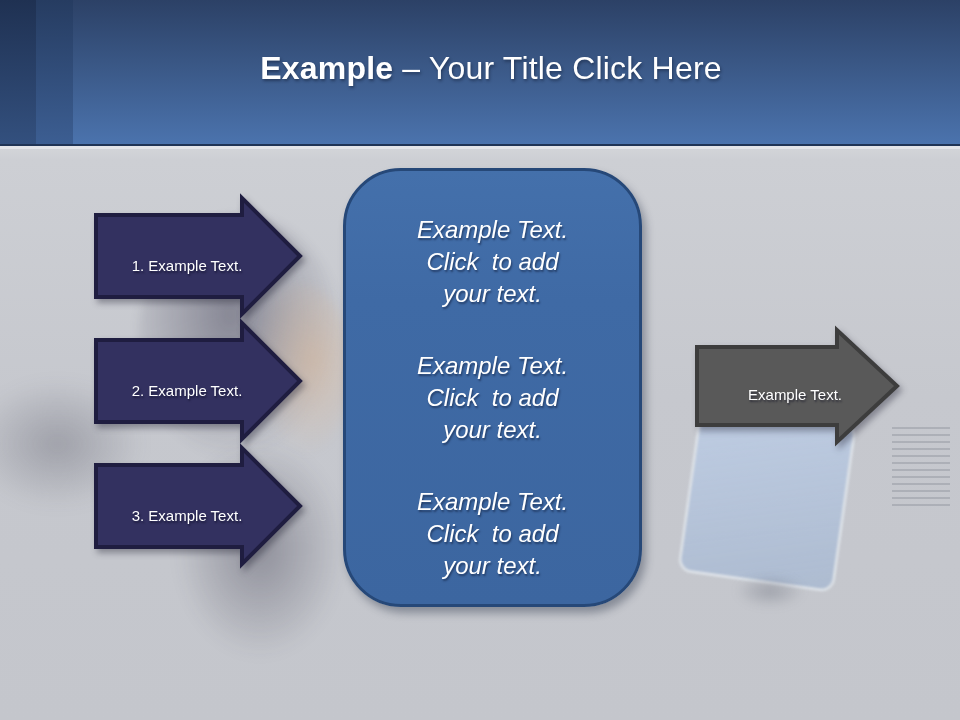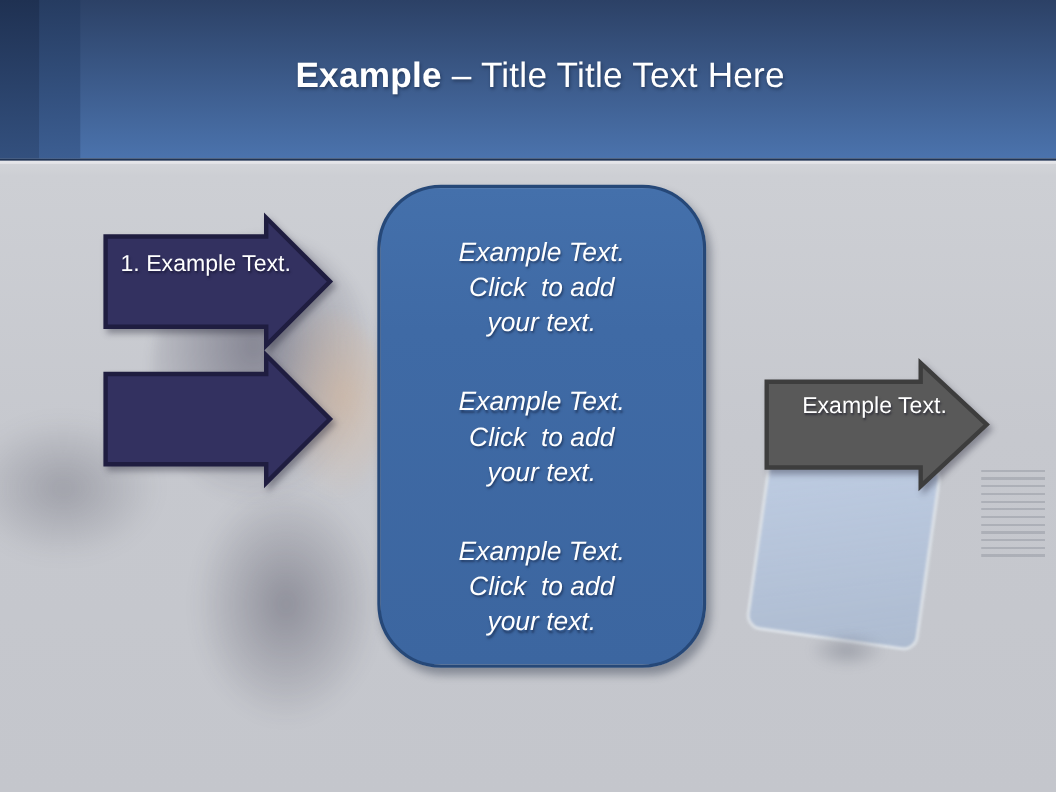--- a/index.html
+++ b/index.html
@@ -39,23 +39,23 @@
   .title{position:absolute;left:0;right:0;top:50px;text-align:center;
     color:var(--title-text,#fff);font-size:32px;letter-spacing:.2px;
     text-shadow:1px 2px 3px rgba(10,20,40,.45);transform:translateX(11px);}
   .title .em{font-weight:bold;}
   
   .arrow-wrap{position:absolute;width:210px;height:122px;}
   .arrow-wrap svg{position:absolute;left:0;top:0;overflow:visible;
     filter:drop-shadow(3px 4px 3px rgba(25,25,45,.38));}
   .arrow-navy polygon{fill:var(--arrow-navy-fill,#333160);stroke:var(--arrow-navy-border,#1f1d40);stroke-width:4;}
   .arrow-gray polygon{fill:var(--arrow-gray-fill,#595959);stroke:var(--arrow-gray-border,#3d3d3d);stroke-width:4;}
-  .arrow-label{position:absolute;left:10px;top:0;width:168px;height:82px;
+  .arrow-label{position:absolute;left:10px;top:26px;width:168px;height:82px;
     display:flex;align-items:center;justify-content:center;padding-top:7px;box-sizing:border-box;
-    color:#fff;font-size:21px;text-shadow:1px 2px 2px rgba(10,10,30,.55);white-space:pre;}
+    color:#fff;font-size:15px;text-shadow:1px 2px 2px rgba(10,10,30,.55);white-space:pre;}
   .gray-wrap{width:206px;height:118px;}
   .gray-wrap .arrow-label{left:16px;width:170px;height:78px;padding-top:5px;}
   
   .panel{position:absolute;left:343px;top:168px;width:299px;height:439px;box-sizing:border-box;
     background:linear-gradient(180deg,#4470ab 0%,var(--panel-fill,#3f6aa5) 30%,#3c66a0 100%);
     border:3px solid var(--panel-border,#264878);border-radius:58px;
     box-shadow:4px 6px 8px rgba(40,50,70,.4);padding-top:43px;text-align:center;}
   .para{margin:0 0 40px 0;}
   .tline{color:#fff;font-style:italic;font-size:24px;line-height:32px;
     text-shadow:1px 2px 2px rgba(10,20,45,.5);white-space:pre-wrap;}
@@ -72,36 +72,43 @@
     <div class="bg-shape shoulder"></div>
     <div class="bg-shape paper"></div>
     <div class="bg-shape monitor"></div>
     <div class="bg-shape monitor-foot"></div>
     <div class="bg-shape vents"></div>
   </div>
 
   <div class="header">
     <div class="band1"></div>
     <div class="band2"></div>
-    <div class="title"><span class="em">Example</span> <span>– Title Title Text Here</span></div>
+    <div class="title"><span class="em">Example</span> <span>– Your Title Click Here</span></div>
   </div>
 
   <div class="arrow-wrap" style="left:93px;top:195px;">
     <svg class="arrow-navy" width="210" height="122" viewBox="-3 -3 210 122">
       <polygon points="0,17 146,17 146,0 204,58 146,116 146,99 0,99"></polygon>
     </svg>
     <div class="arrow-label">1. Example Text.</div>
   </div>
 
   <div class="arrow-wrap" style="left:93px;top:320px;">
     <svg class="arrow-navy" width="210" height="122" viewBox="-3 -3 210 122">
       <polygon points="0,17 146,17 146,0 204,58 146,116 146,99 0,99"></polygon>
     </svg>
+    <div class="arrow-label">2. Example Text.</div>
   </div>
 
+  <div class="arrow-wrap" style="left:93px;top:445px;">
+    <svg class="arrow-navy" width="210" height="122" viewBox="-3 -3 210 122">
+      <polygon points="0,17 146,17 146,0 204,58 146,116 146,99 0,99"></polygon>
+    </svg>
+    <div class="arrow-label">3. Example Text.</div>
+  </div>
 
   <div class="panel">
     <div class="para">
       <div class="tline">Example Text.</div>
       <div class="tline">Click  to add</div>
       <div class="tline">your text.</div>
     </div>
     <div class="para">
       <div class="tline">Example Text.</div>
       <div class="tline">Click  to add</div>

